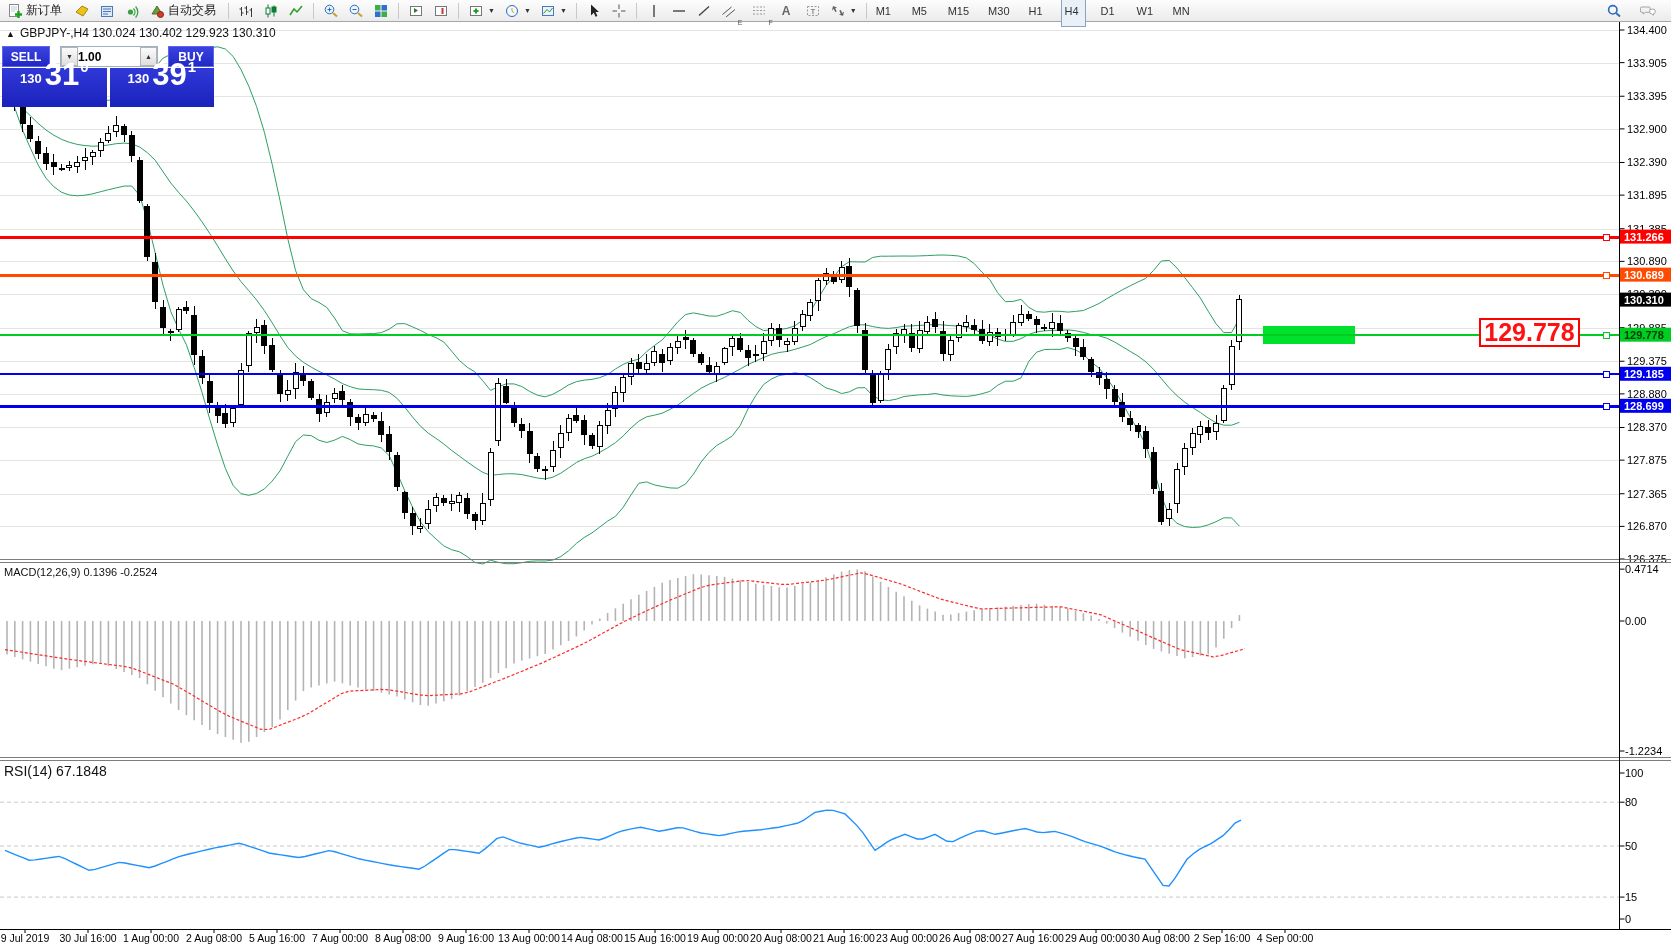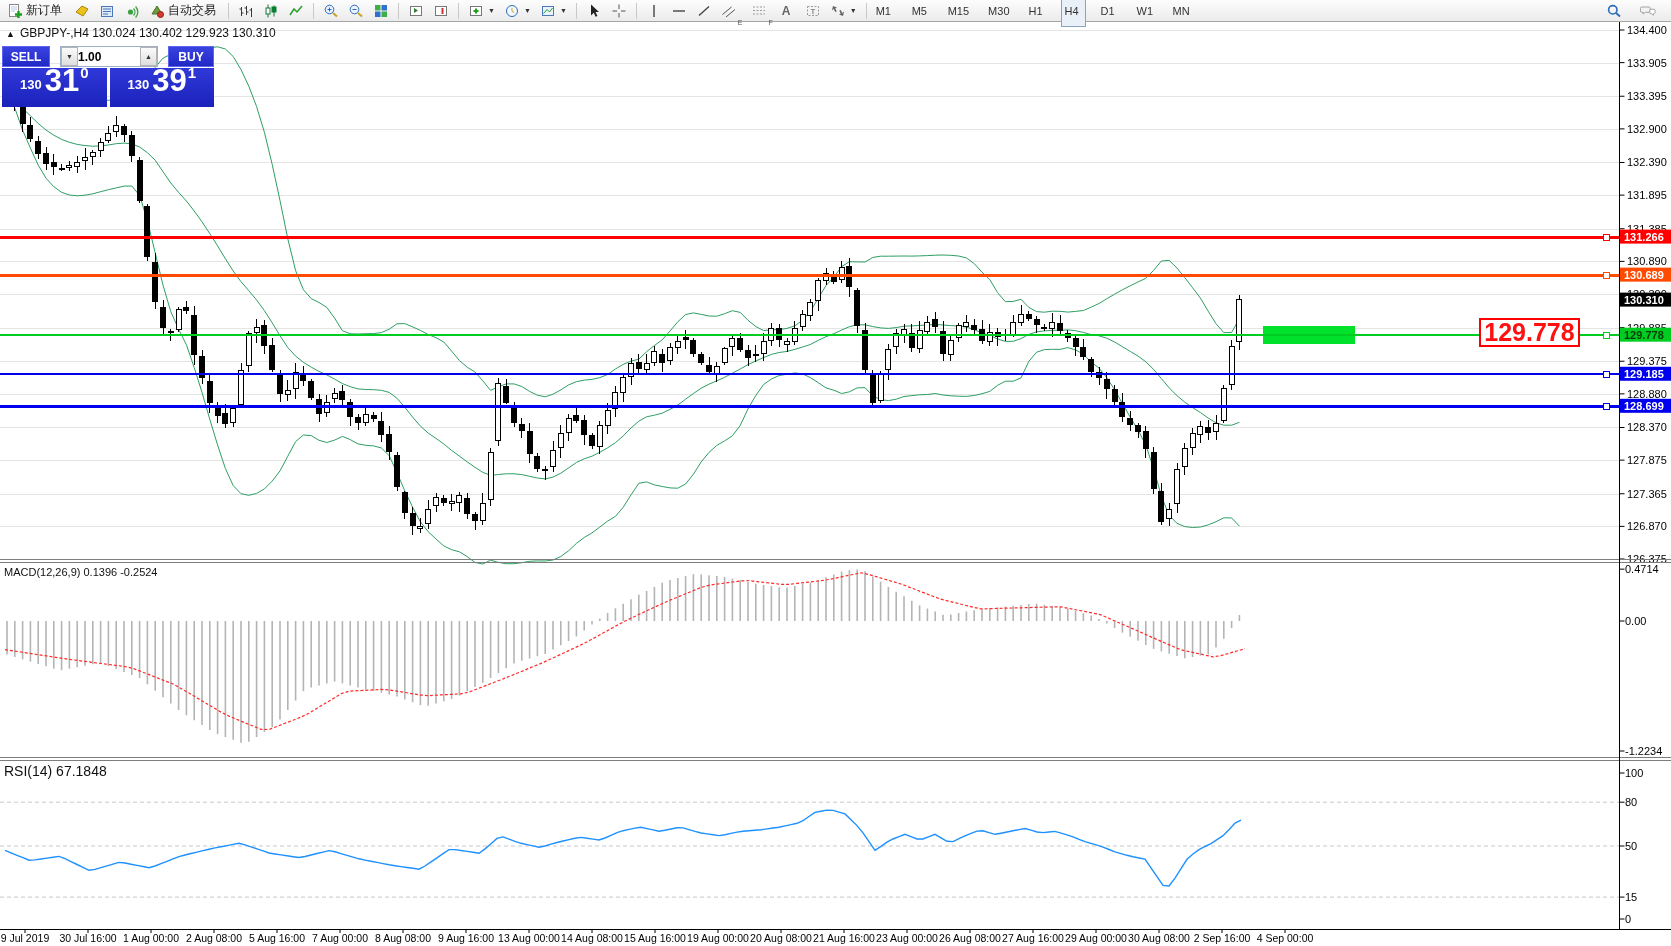--- a/index.html
+++ b/index.html
@@ -22,21 +22,21 @@
 #symbol-header{position:absolute;top:4px;left:6px;font-size:12px;font-weight:normal;color:#111;z-index:5}
 #symbol-header .tri{font-size:9px;margin-right:5px}
 #trade-panel{position:absolute;top:24px;left:2px;width:212px;z-index:6}
 .tp-row1{display:flex;height:21px;gap:10px}
 .tp-sell,.tp-buy{width:48px;background:linear-gradient(#3a43e0,#2028c6);color:#fff;font-size:12px;font-weight:bold;border:1px solid #5d64ef;cursor:default}
 .tp-buy{width:46px}
 .tp-spin{flex:1;display:flex;border:1px solid #9eb0c8;background:#fff;height:21px}
 .tp-step{width:17px;background:linear-gradient(#fbfbfb,#dedede);border:1px solid #b5b5b5;font-size:7px;color:#333;display:flex;align-items:center;justify-content:center;cursor:default}
 .tp-vol{flex:1;border:none;text-align:left;font-size:12px;font-weight:bold;color:#000;width:40px;outline:none;font-family:"Liberation Sans",sans-serif}
 .tp-row2{display:flex;gap:3px;margin-top:1px;height:39px}
-.tp-price{flex:1;background:linear-gradient(#3038d8,#1b22bb);color:#fff;display:flex;align-items:flex-end;justify-content:center;padding-bottom:13px}
+.tp-price{flex:1;background:linear-gradient(#3038d8,#1b22bb);color:#fff;display:flex;align-items:flex-end;justify-content:center;padding-bottom:19px}
 .pp{font-size:13px;font-weight:bold;margin-right:3px;line-height:1.5}
 .pb{font-size:31px;font-weight:bold;line-height:.85}
 .ps{font-size:15px;font-weight:bold;transform:translateY(-13px);margin-left:1px}
 #macd-label{position:absolute;top:544px;left:4px;font-size:11px;color:#111;z-index:5}
 #rsi-label{position:absolute;top:741px;left:4px;font-size:14px;color:#111;z-index:5}
 #annotation{position:absolute;top:421px;left:1368px;font-size:30px;font-weight:bold;color:#00d800;text-shadow:2.5px 2.5px 1px #5e5e5e;letter-spacing:2px;z-index:7;white-space:nowrap}
 #price-callout{position:absolute;top:296px;left:1479px;width:101px;height:29px;border:2px solid #f00;background:#fff;color:#ff1111;font-size:25px;font-weight:bold;text-align:center;line-height:25px;z-index:7}
 </style>
 </head>
 <body>

